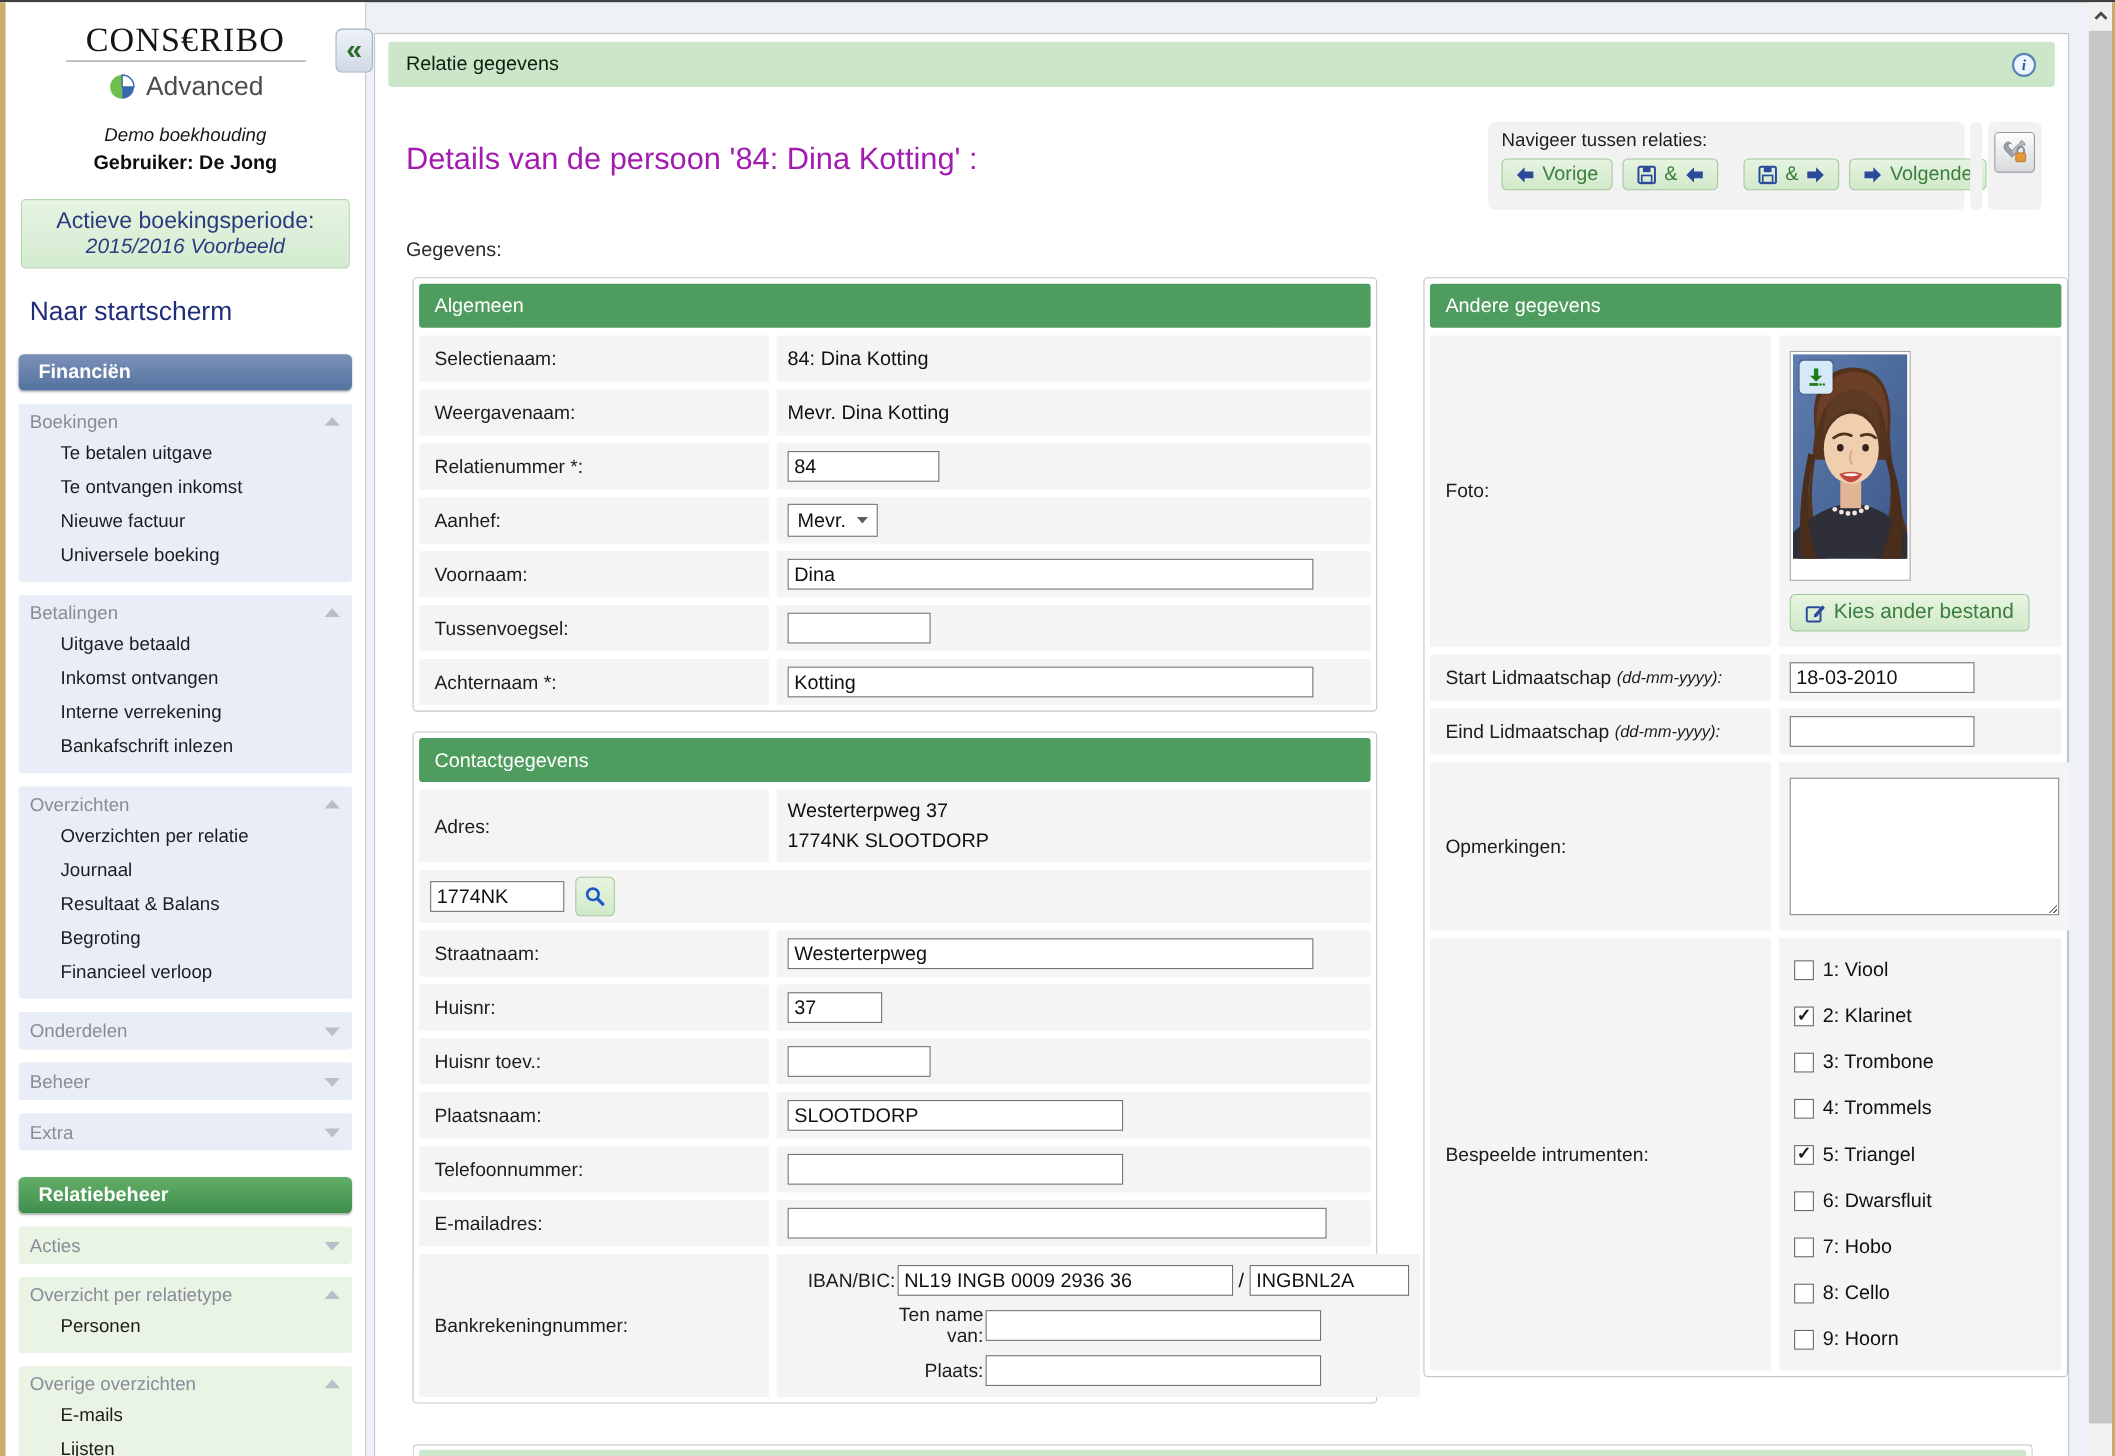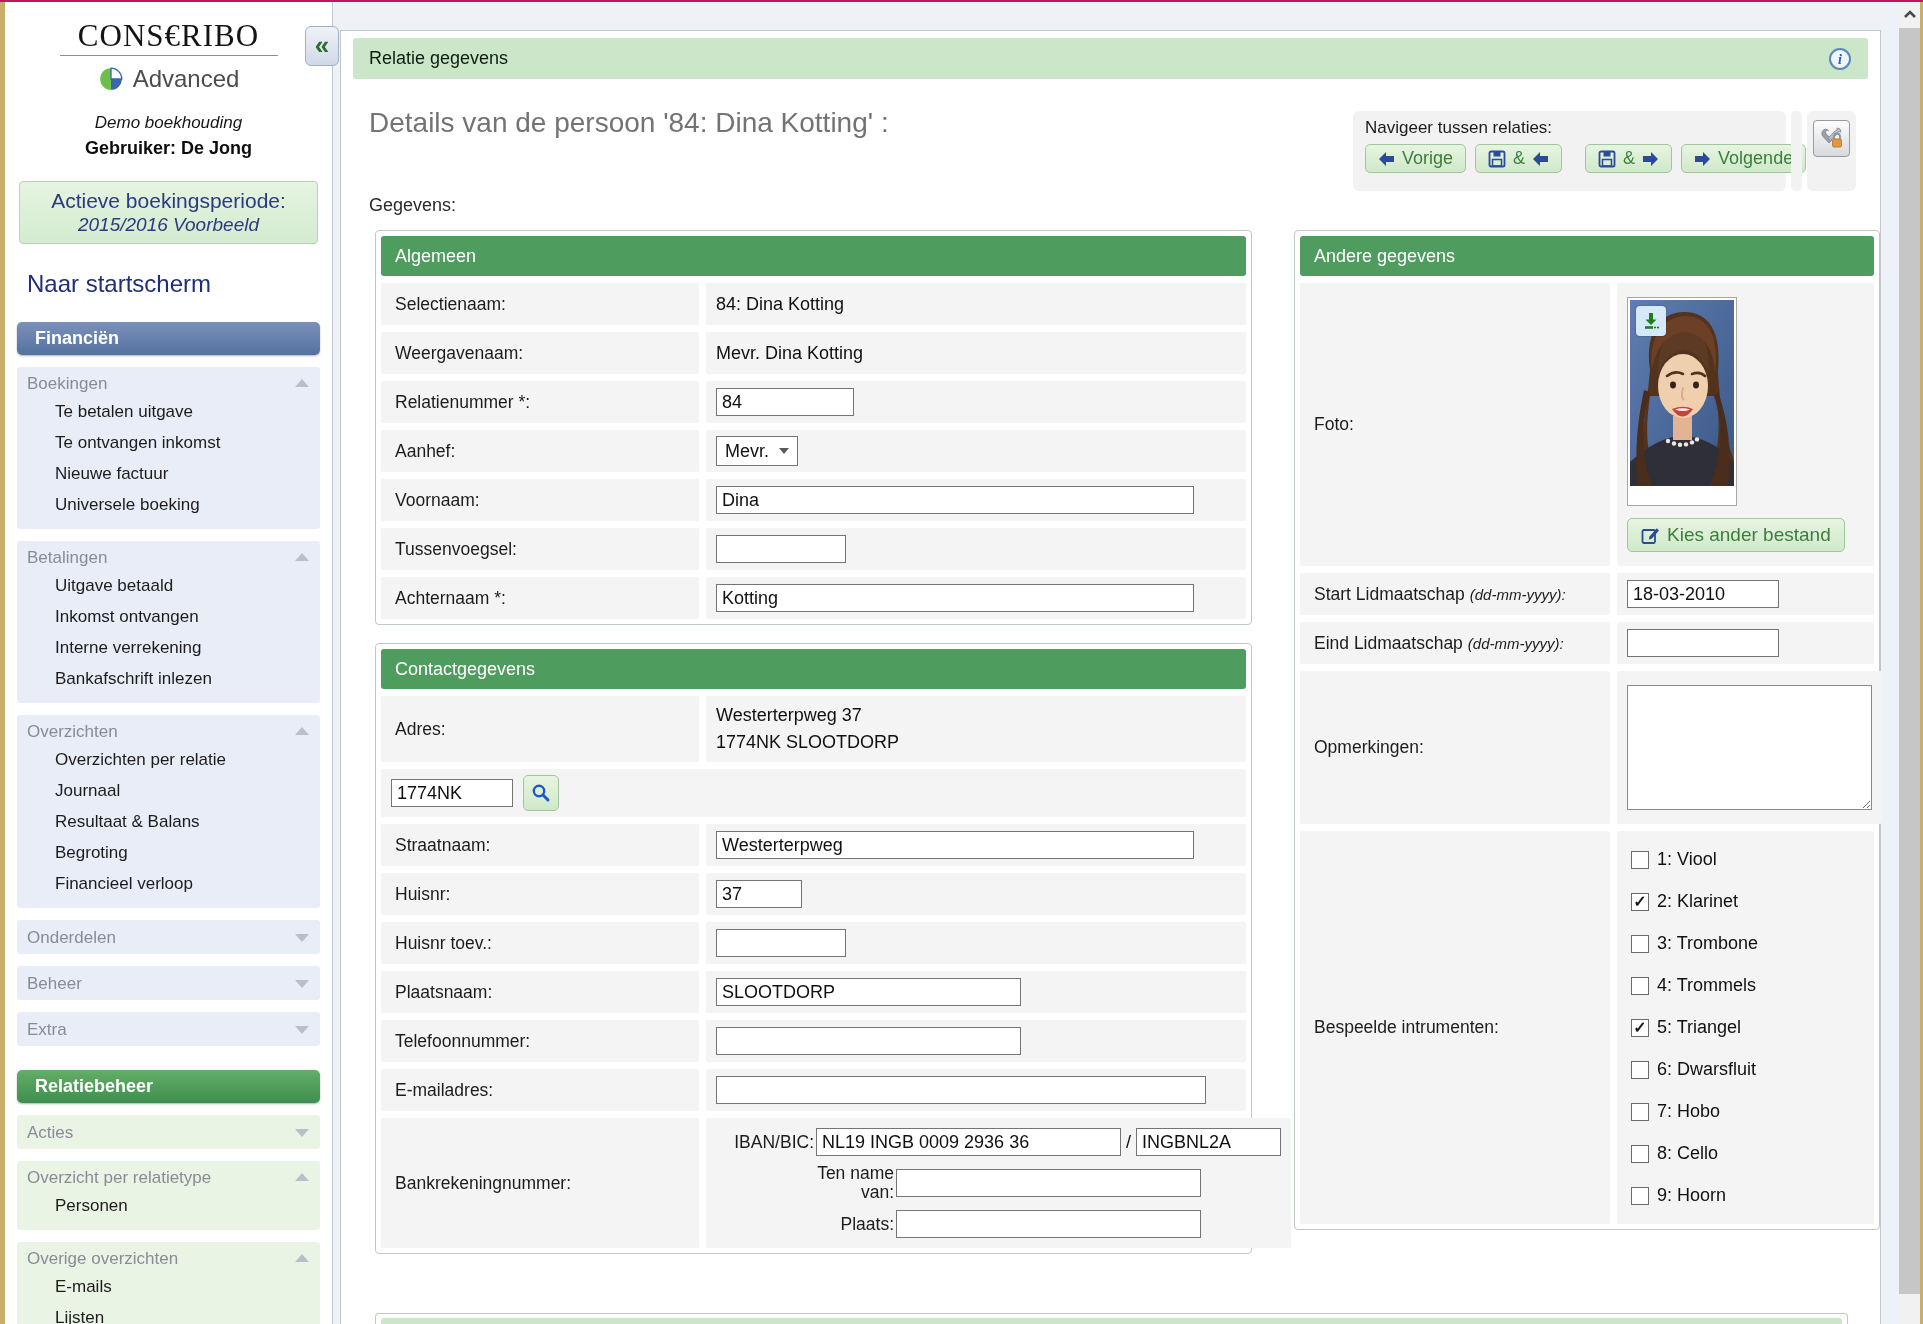--- a/index.html
+++ b/index.html
@@ -1,20 +1,20 @@
 <!DOCTYPE html>
 <html><head>
 <meta charset="utf-8">
 <style>
   * { box-sizing: border-box; }
   html,body { margin:0; padding:0; background:#dfe3ea; }
   .page {
     position:relative; width:1923px; height:1324px; overflow:hidden;
     background:#eef1f6; font-family:"Liberation Sans",sans-serif;
-    border-top:2px solid #be185d;
+    border-top:2px solid #404040;
   }
   .edge-left { position:absolute; left:0; top:0; bottom:0; width:5px; background:#c9ad6b; z-index:50;}
   .edge-right{ position:absolute; right:0; top:0; bottom:0; width:3px; background:#c9ad6b; z-index:50;}
 
   
   .sidebar { position:absolute; left:5px; top:0; width:328px; height:1324px;
     background:#ffffff; border-right:1px solid #c3cad4; padding:0 12px; overflow:hidden;}
   .logo-line { font-family:"Liberation Serif",serif; font-size:31px; letter-spacing:1px;
     color:#141414; text-align:center; margin-top:16px; }
   .logo-rule { width:218px; margin:1px auto 0; border-bottom:1px solid #8f8f8f; }
@@ -43,21 +43,21 @@
   .collapse-btn { position:absolute; left:305px; top:24px; width:34px; height:40px; z-index:60;
     background:linear-gradient(#eff3f8,#cfd9e6); border:1px solid #9fb0c4; border-radius:6px;
     color:#2a6d2d; font-size:26px; font-weight:bold; text-align:center; line-height:36px; cursor:pointer;}
 
   
   .main { position:absolute; left:340px; top:28px; width:1541px; height:1300px;
     background:#ffffff; border:1px solid #c2c6cc; border-bottom:none; }
   .title-bar { margin:7px 12px 0; background:#cbe6c9; height:41px; border-radius:3px;
     display:flex; align-items:center; padding:0 16px; font-size:18px; color:#0e1e0e;}
   .info-btn { margin-left:auto; width:24px; height:24px; cursor:pointer; }
-  .page-title { font-size:28px; color:#737373; margin:28px 0 0 28px; font-weight:400;}
+  .page-title { font-size:28px; color:#a21caf; margin:50px 0 0 28px; font-weight:400;}
   .nav-cluster { position:absolute; top:80px; right:24px; display:flex; gap:5px; height:80px;}
   .nav-box { background:#f2f2f2; border-radius:6px; padding:7px 12px; width:433px;}
   .nav-box-label { font-size:17px; color:#1c1c1c; }
   .nav-buttons { display:flex; gap:9px; margin-top:6px; }
   .btn-green { display:inline-flex; align-items:center; gap:7px;
     background:linear-gradient(#e7f4e1,#d0e9c9); border:1px solid #a0c79c; border-radius:5px;
     padding:3px 12px; font-size:18px; color:#3b7e3d; cursor:pointer; white-space:nowrap;}
   .btn-green .amp { color:#3b7e3d; }
   .sp-left { margin-left:14px; }
   .nav-strip { background:#f2f2f2; border-radius:5px; width:11px; }
@@ -78,21 +78,21 @@
   .label-cell { width:318px; flex:none; display:flex; align-items:center; padding-left:14px;
     font-size:17.5px; color:#1c1c1c;}
   .right-col .label-cell { width:310px; }
   .label-hint { font-style:italic; font-size:15px; margin-left:5px; color:#1c1c1c;}
   .value-cell { flex:1; display:flex; align-items:center; padding:6px 10px; font-size:18px; color:#101010;}
   .value-cell.v-top { align-items:flex-start; flex-direction:column; justify-content:flex-start;}
   .txt { border:1px solid #747474; height:28px; font-size:18px; padding:0 5px;
     font-family:inherit; background:#fff; color:#101010;}
   .w-small  { width:86px; } .w-nr { width:138px; } .w-toev { width:130px; }
   .w-post { width:122px; } .w-mid { width:305px; } .w-wide { width:478px; }
-  .w-email { width:490px; } .w-bic { width:145px; } .w-date { width:152px; }
+  .w-email { width:490px; } .w-bic { width:145px; } .w-date { width:168px; }
   .sel { border:1px solid #747474; height:30px; display:inline-flex; align-items:center;
     padding:0 8px; font-size:18px; background:#fff; cursor:pointer; color:#101010;}
   .sel-chev { width:0; height:0; border-left:5px solid transparent; border-right:5px solid transparent;
     border-top:6px solid #5c5c5c; margin-left:10px;}
   .icon-btn-green { width:36px; height:36px; background:linear-gradient(#e7f4e1,#d0e9c9);
     border:1px solid #a0c79c; border-radius:5px; display:flex; align-items:center; justify-content:center;
     margin-left:10px; cursor:pointer;}
   .adres-text { line-height:27px; }
   .bank-cell { display:flex; flex-direction:column; gap:8px; padding:10px;}
   .bank-line { display:flex; align-items:center; }

